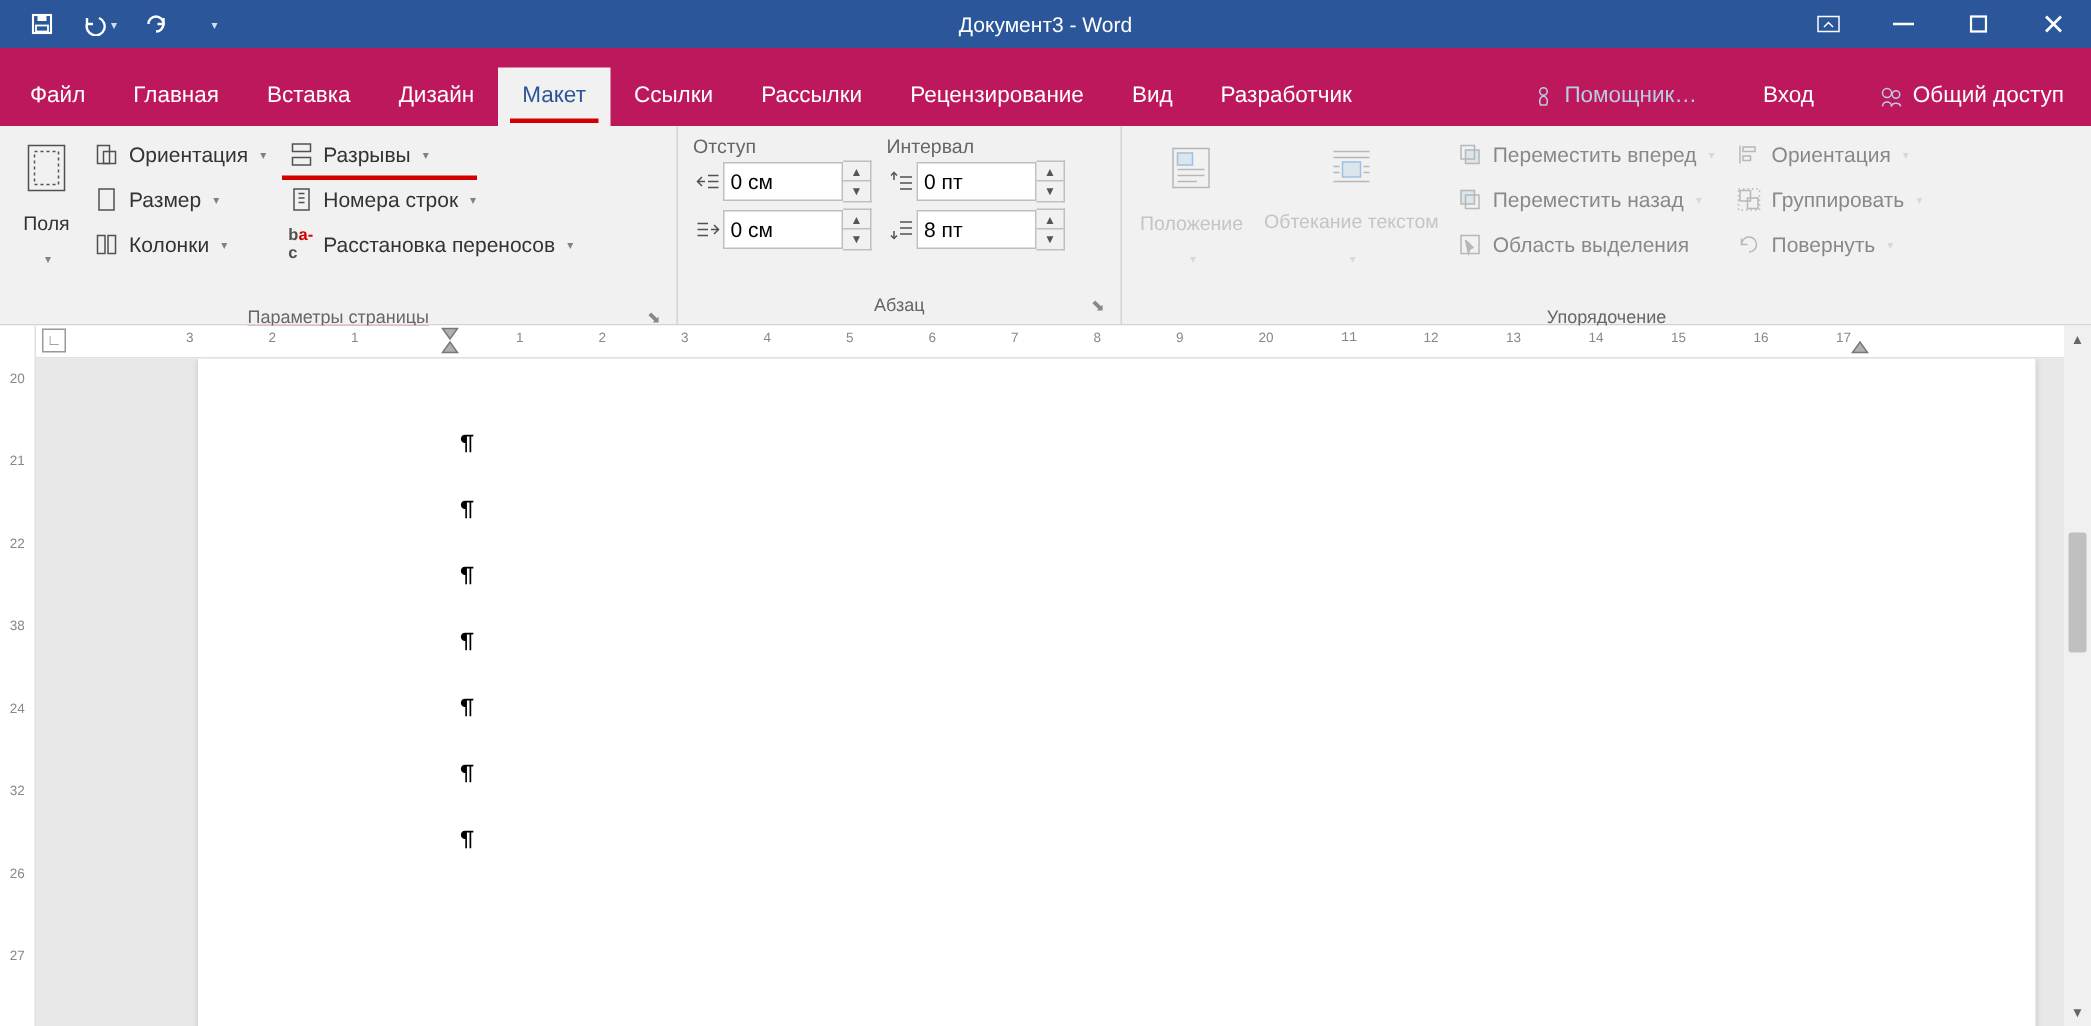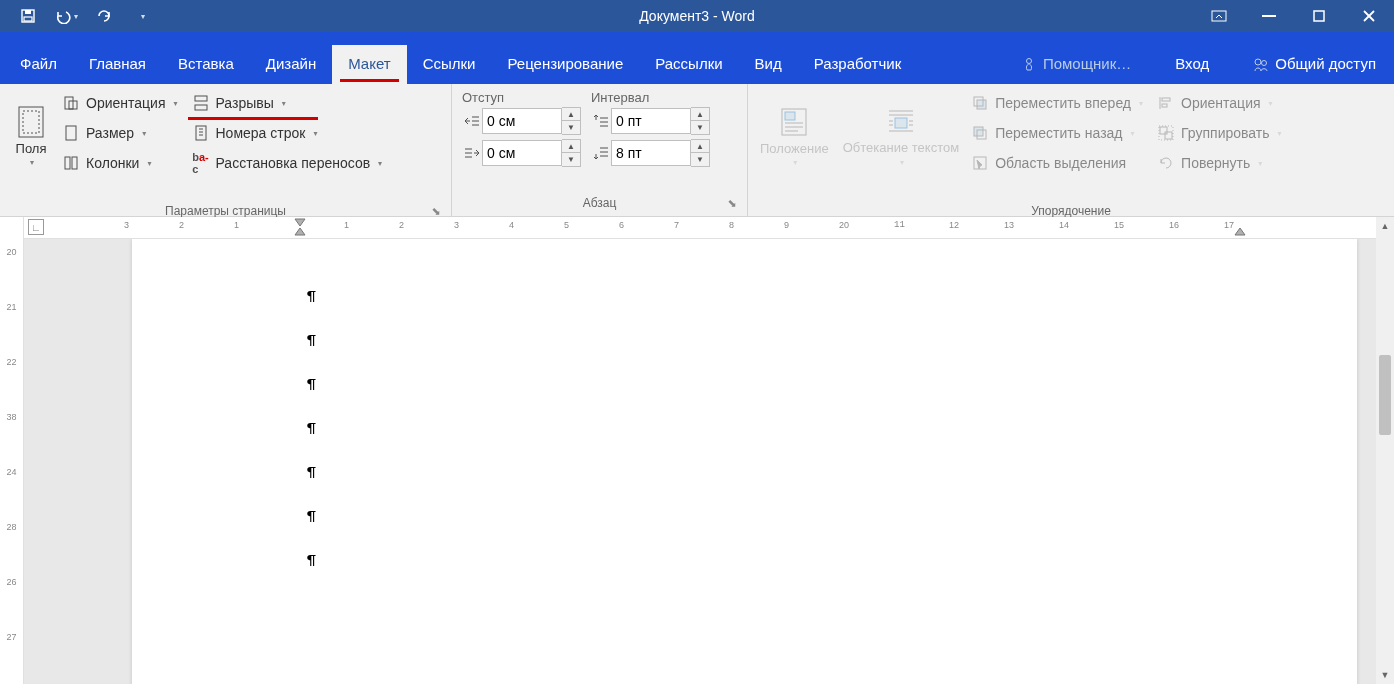--- a/index.html
+++ b/index.html
@@ -7,35 +7,35 @@
 
 .titlebar{height:32px;background:#2b579a;color:#fff;display:flex;align-items:center;position:relative;}
 .qat{display:flex;align-items:center;gap:2px;padding-left:10px;}
 .qat .qbtn{width:36px;height:28px;display:flex;align-items:center;justify-content:center;color:#fff;}
 .qat svg{stroke:#fff;fill:none;}
 .dropc{font-size:8px;margin-left:2px;opacity:.8;}
 .apptitle{position:absolute;left:50%;transform:translateX(-50%);font-size:14px;font-weight:400;}
 .winctrls{margin-left:auto;display:flex;}
 .winctrls .wbtn{width:50px;height:32px;display:flex;align-items:center;justify-content:center;color:#fff;}
 
-.tabsrow{height:52px;background:#1d4ed8;color:#fff;display:flex;align-items:flex-end;padding:0 4px;}
+.tabsrow{height:52px;background:#be185d;color:#fff;display:flex;align-items:flex-end;padding:0 4px;}
 .rtab{padding:10px 16px 12px;font-size:15px;cursor:pointer;white-space:nowrap;}
 .rtab.active{background:#f1f1f1;color:#2b579a;position:relative;}
 .rtab.highlighted::after{content:"";position:absolute;left:8px;right:8px;bottom:2px;height:3px;background:#d40000;}
 .rightlinks{margin-left:auto;display:flex;align-items:center;gap:16px;}
 .rightlinks .rlnk{padding:10px 14px 12px;display:flex;align-items:center;gap:6px;font-size:15px;color:#b8cce4;}
 .rightlinks .rlnk svg{stroke:#b8cce4;fill:none;}
 .rightlinks .bold{color:#fff;}
 
 .ribbon{height:133px;background:#f1f1f1;border-bottom:1px solid #d4d4d4;display:flex;}
 .rgroup{border-right:1px solid #d4d4d4;padding:4px 6px 0;display:flex;flex-direction:column;}
 .grpbody{flex:1;display:flex;gap:2px;}
 .grplabel{text-align:center;font-size:12px;color:#666;padding:4px 0 6px;position:relative;margin-top:16px;}
 .launcher{position:absolute;right:2px;bottom:6px;width:14px;height:14px;display:flex;align-items:center;justify-content:center;color:#888;font-size:11px;}
-.vbtn{display:flex;flex-direction:column;align-items:center;justify-content:center;padding:2px 6px;gap:2px;font-size:13px;min-width:50px;height:96px;}
+.vbtn{display:flex;flex-direction:column;align-items:center;justify-content:center;padding:2px 6px;gap:12px;font-size:13px;min-width:50px;height:96px;}
 .vbtn .ico{width:34px;height:34px;display:flex;align-items:center;justify-content:center;}
 .smallbtn{display:flex;align-items:center;gap:6px;padding:3px 4px;font-size:14px;white-space:nowrap;height:30px;}
 .smallbtn .ico{width:18px;height:18px;display:flex;align-items:center;justify-content:center;}
 .col{display:flex;flex-direction:column;}
 .underline-red{position:relative;}
 .underline-red::after{content:"";position:absolute;left:0;right:0;bottom:-2px;height:3px;background:#d40000;}
 .spinfield{display:flex;align-items:center;height:28px;}
 .spinlbl{font-size:13px;color:#666;margin-bottom:2px;}
 .spinfield .sico{width:20px;height:20px;display:flex;align-items:center;justify-content:center;}
 .spinfield input{width:80px;height:26px;border:1px solid #bfbfbf;padding:0 4px;font-size:14px;}
@@ -116,22 +116,22 @@
   </div>
 </div>
 
 <div class="tabsrow">
   <div class="rtab">Файл</div>
   <div class="rtab">Главная</div>
   <div class="rtab">Вставка</div>
   <div class="rtab">Дизайн</div>
   <div class="rtab active highlighted">Макет</div>
   <div class="rtab">Ссылки</div>
+  <div class="rtab">Рассылки</div>
   <div class="rtab">Рецензирование</div>
-  <div class="rtab">Рассылки</div>
   <div class="rtab">Вид</div>
   <div class="rtab">Разработчик</div>
   <div class="rightlinks">
     <div class="rlnk">
         <svg width="14" height="14" viewBox="0 0 14 14">
           <circle cx="6" cy="4" r="2.5"></circle>
           <path d="M6 7 C6 7 2 8 4 13 L8 13 C10 8 6 7 6 7"></path>
         </svg>
         <span>Помощник…</span>
       </div>
@@ -405,21 +405,21 @@
   </div>
 </div>
 
 <div class="docarea">
   <div class="vruler">
     <div class="vm" style="top:30px;">20</div>
     <div class="vm" style="top:85px;">21</div>
     <div class="vm" style="top:140px;">22</div>
     <div class="vm" style="top:195px;">38</div>
     <div class="vm" style="top:250px;">24</div>
-    <div class="vm" style="top:305px;">28</div>
+    <div class="vm" style="top:305px;">32</div>
     <div class="vm" style="top:360px;">26</div>
     <div class="vm" style="top:415px;">27</div>
   </div>
   <div class="maincol">
     <div class="hruler">
       <div class="tabstop">∟</div>
       <svg class="margin-l" width="12" height="18">
           <path d="M1 1 L11 1 L6 8 Z" fill="#b0b0b0" stroke="#777"></path>
           <path d="M1 17 L11 17 L6 10 Z" fill="#b0b0b0" stroke="#777"></path>
         </svg>

